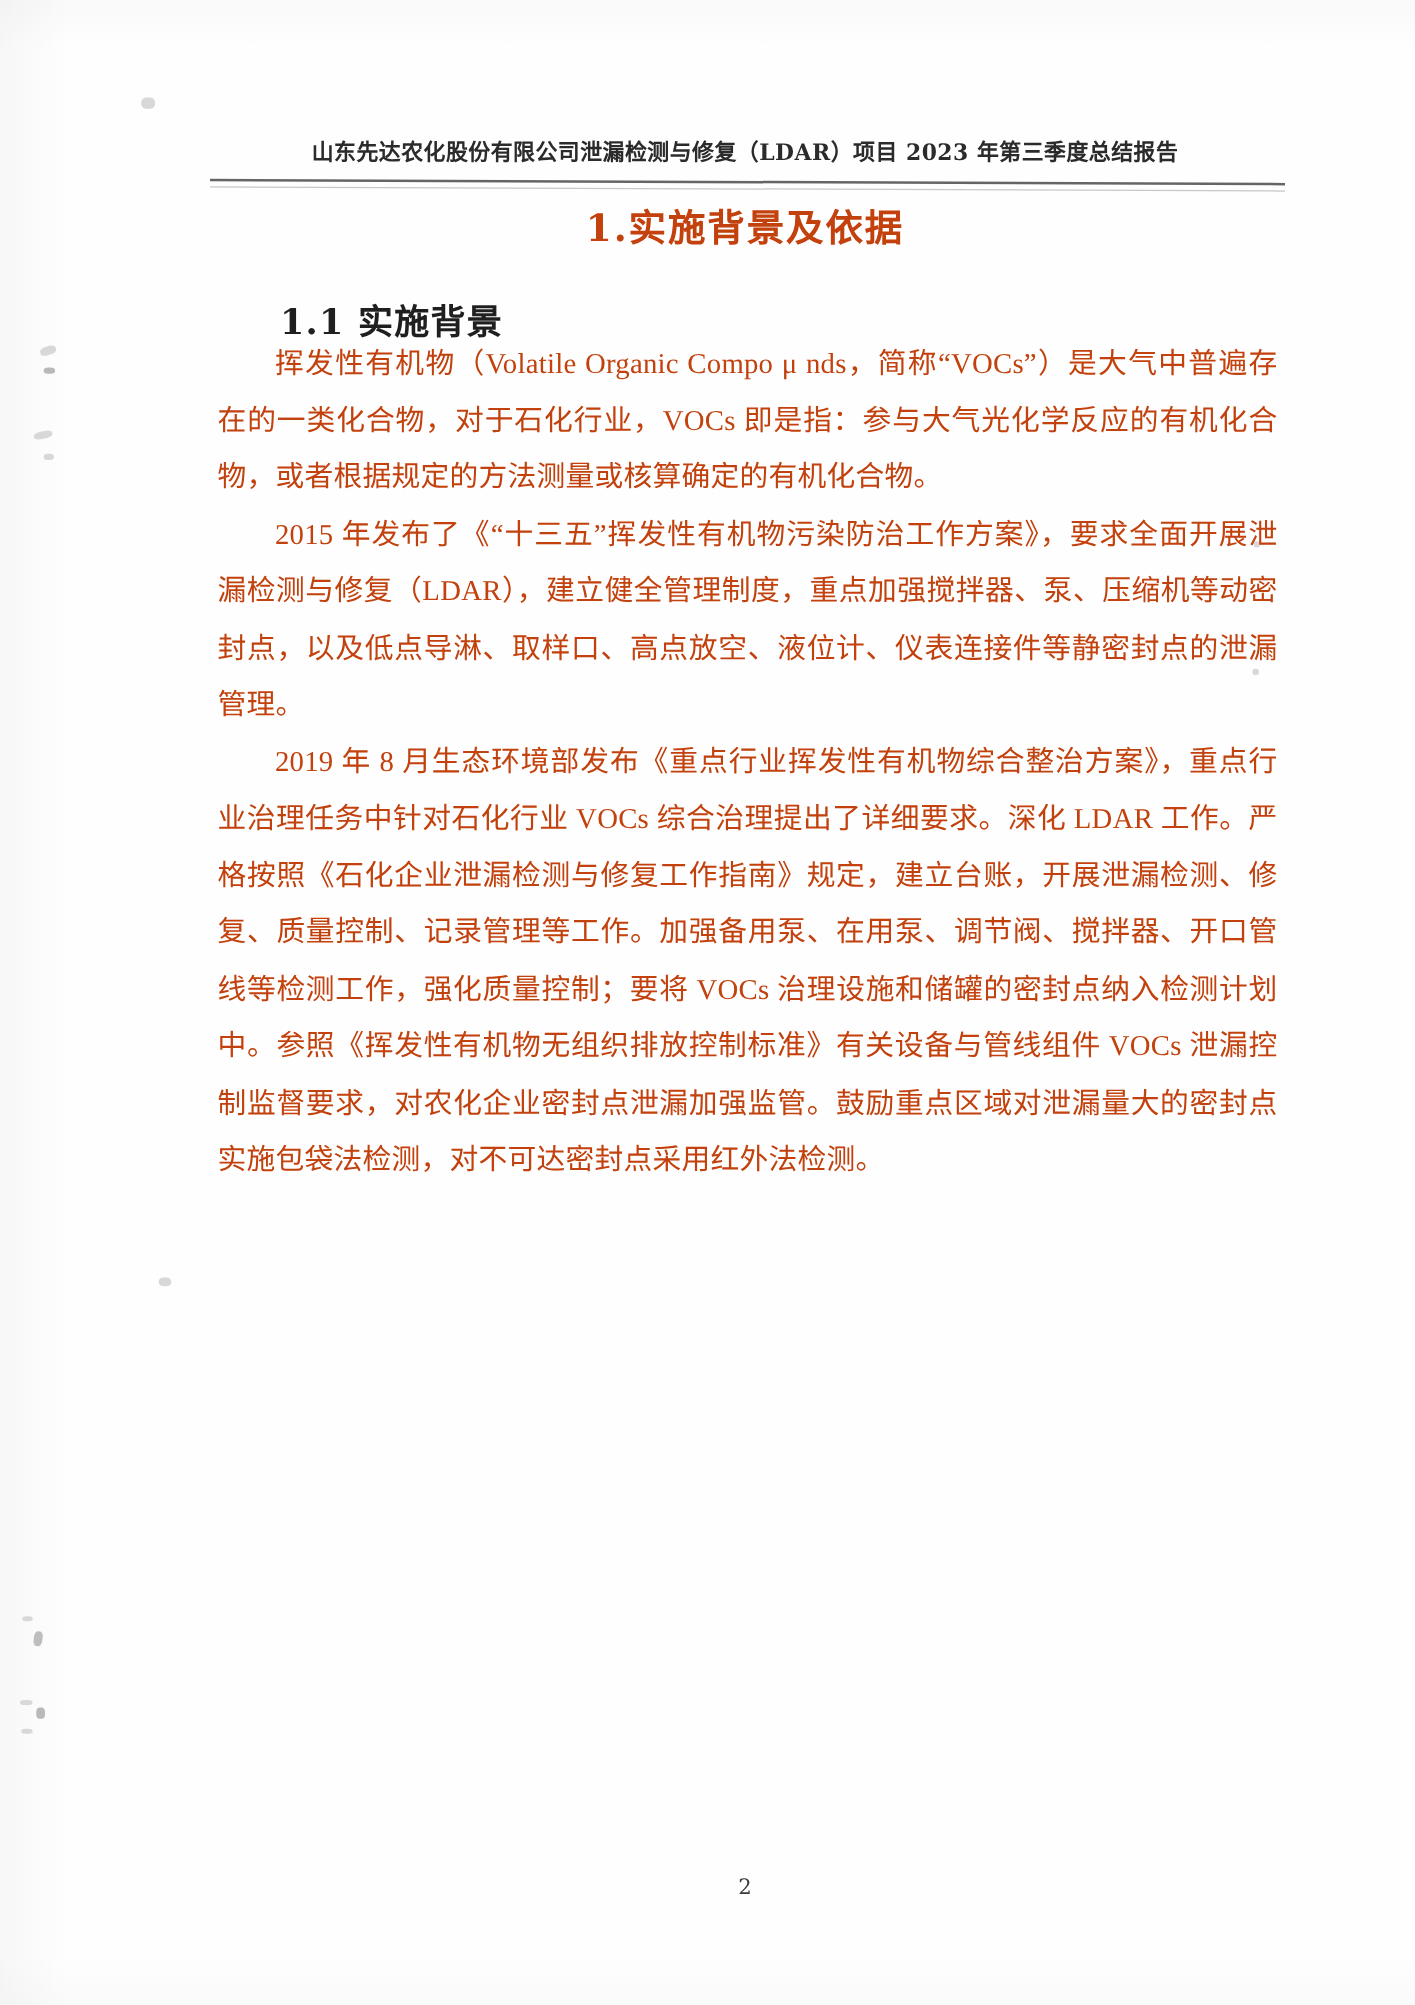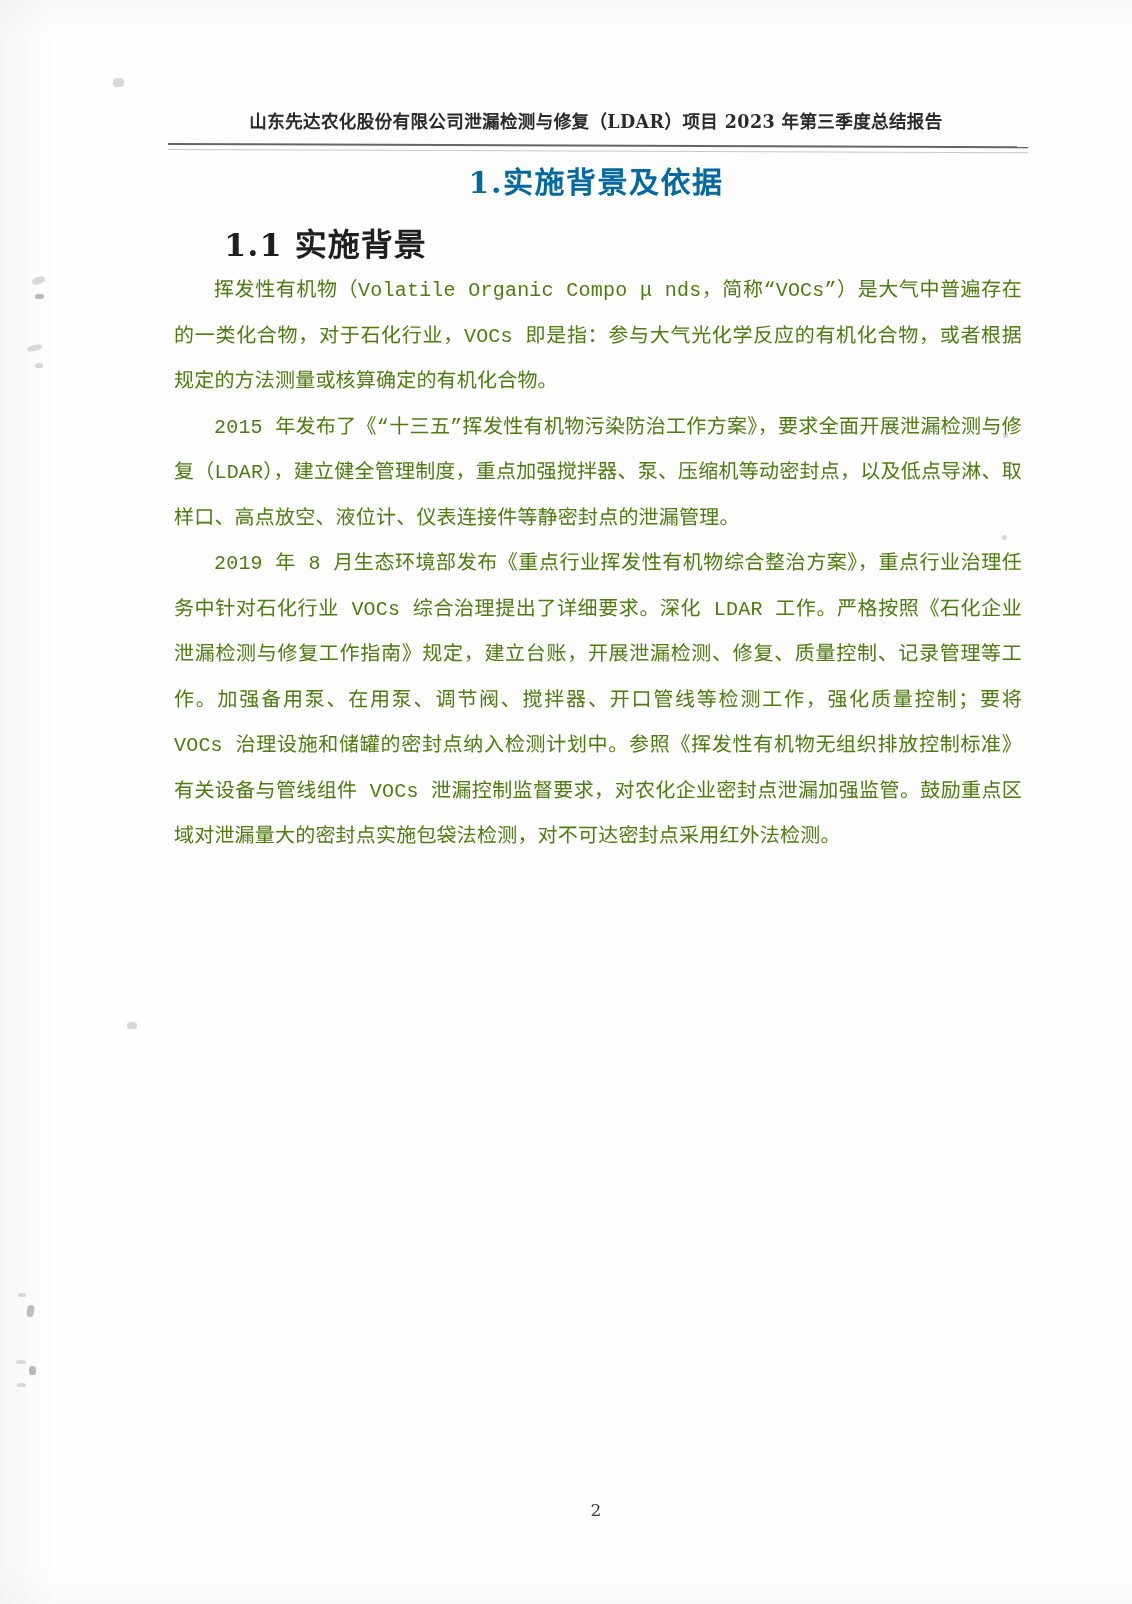--- a/index.html
+++ b/index.html
@@ -76,52 +76,52 @@
 
   
   .chapter-title {
     position: absolute;
     top: 158px;
     left: 0;
     width: 860px;
     text-align: center;
     font-size: 30px;
     font-weight: bold;
-    color: #0369a1;
+    color: #c2410c;
     letter-spacing: 1.5px;
     font-family: "DejaVu Serif", "Liberation Serif", serif;
   }
   .section-title {
     position: absolute;
-    top: 219px;
+    top: 235px;
     left: 58px;
-    font-size: 32px;
+    font-size: 28px;
     font-weight: bold;
     color: #1f1f1f;
     letter-spacing: 1px;
     font-family: "DejaVu Serif", "Liberation Serif", serif;
   }
 
   
   .body-block {
     position: absolute;
     top: 268px;
     left: 8px;
     width: 848px;
   }
   p.para {
     margin: 0 0 0 0;
     text-indent: 2em;
-    font-size: 20px;
+    font-size: 23px;
     line-height: 45.5px;
-    color: #4d7c0f;
+    color: #c2410c;
     text-align: justify;
     text-justify: inter-ideograph;
     letter-spacing: 0.2px;
-    font-family: Liberation Mono, monospace;
+    font-family: Liberation Serif, serif;
   }
   p.para:last-child { margin-bottom: 0; }
 
   
   .page-number {
     position: absolute;
     top: 1500px;
     left: 0;
     width: 860px;
     text-align: center;

